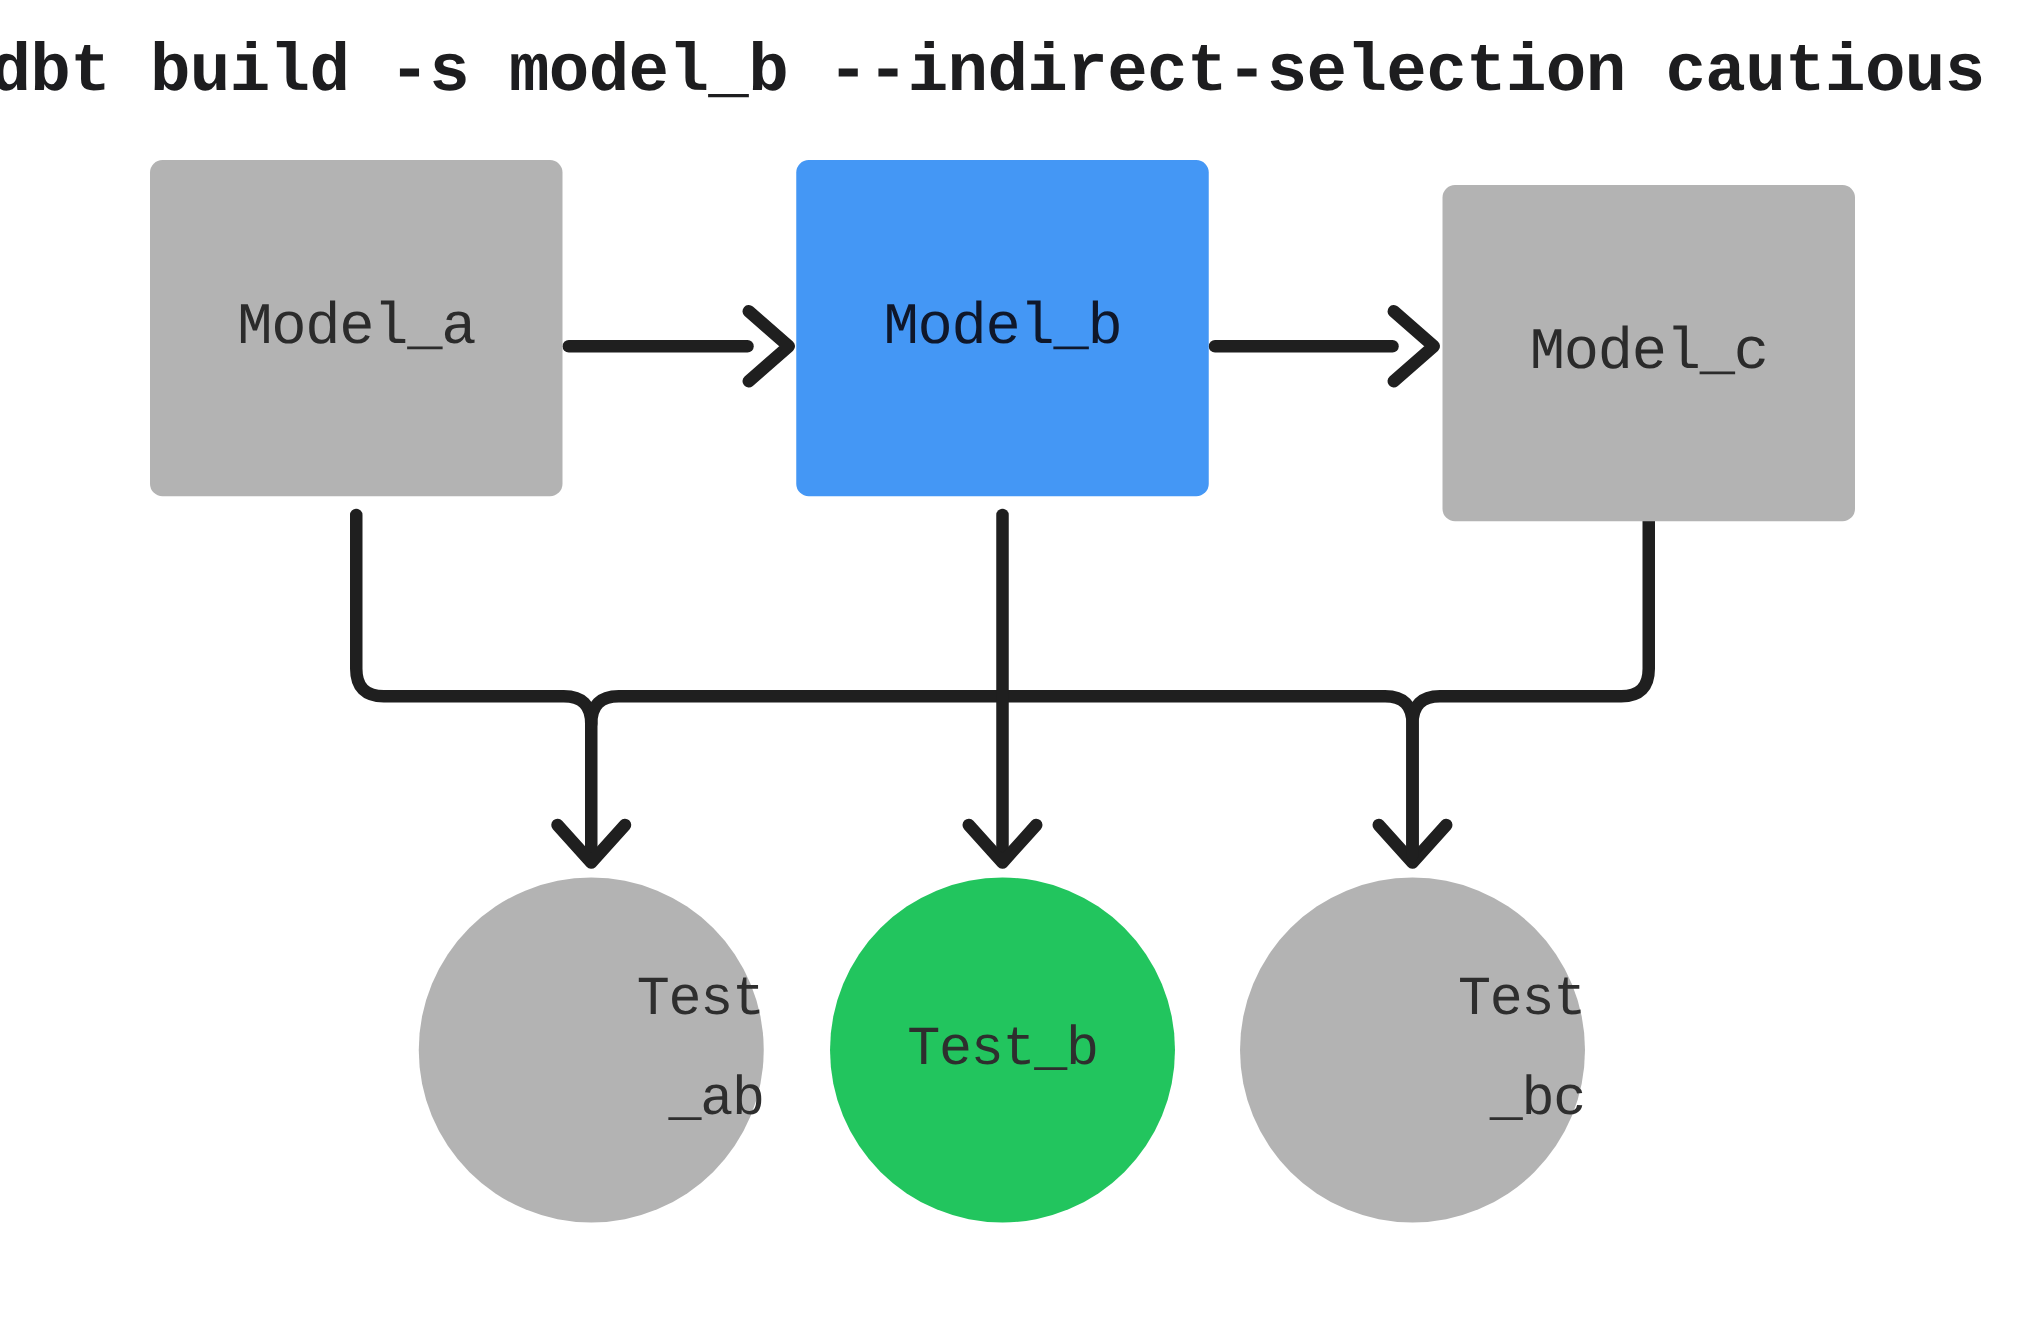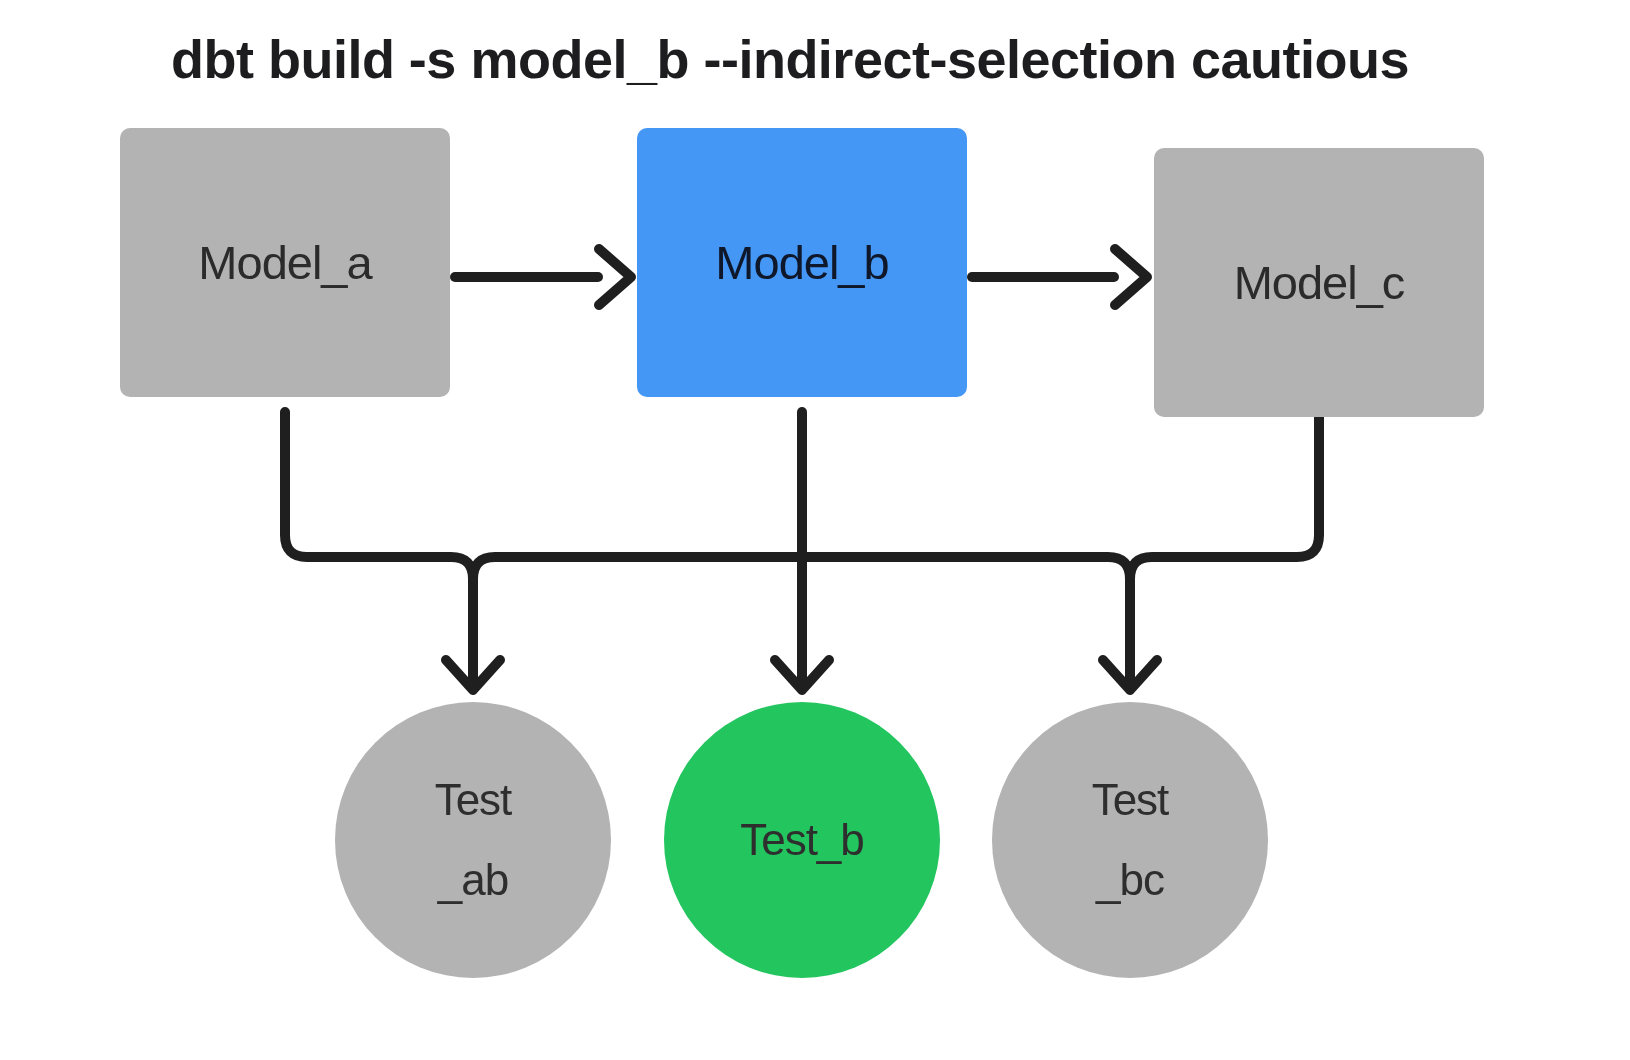--- a/index.html
+++ b/index.html
@@ -2,21 +2,21 @@
 <html><head>
 <meta charset="utf-8">
 <style>
   html, body { margin: 0; padding: 0; background: #ffffff; }
   .canvas {
     position: relative;
     width: 1630px;
     height: 1060px;
     background: #ffffff;
     overflow: hidden;
-    font-family: Liberation Sans, sans-serif;
+    font-family: Liberation Mono, monospace;
   }
   .title {
     position: absolute;
     top: 28px;
     left: -25px;
     width: 1630px;
     text-align: center;
     font-size: 54px;
     font-weight: 600;
     letter-spacing: -0.5px;
@@ -53,21 +53,21 @@
     flex-direction: column;
     align-items: center;
     justify-content: center;
     gap: 34px;
     font-size: 44px;
     line-height: 1.05;
     letter-spacing: -1px;
     color: #2e2e2e;
   }
   .test span:empty { display: none; }
-  .test.gray { background: #b3b3b3; }
+  .test.gray { background: #b3b3b3; align-items: flex-end; }
   .test.yellow { background: #22c55e; }
   #test-ab { left: 335px; }
   #test-b  { left: 664px; }
   #test-bc { left: 992px; }
 </style>
 </head>
 <body>
 
 <div class="canvas">
 

